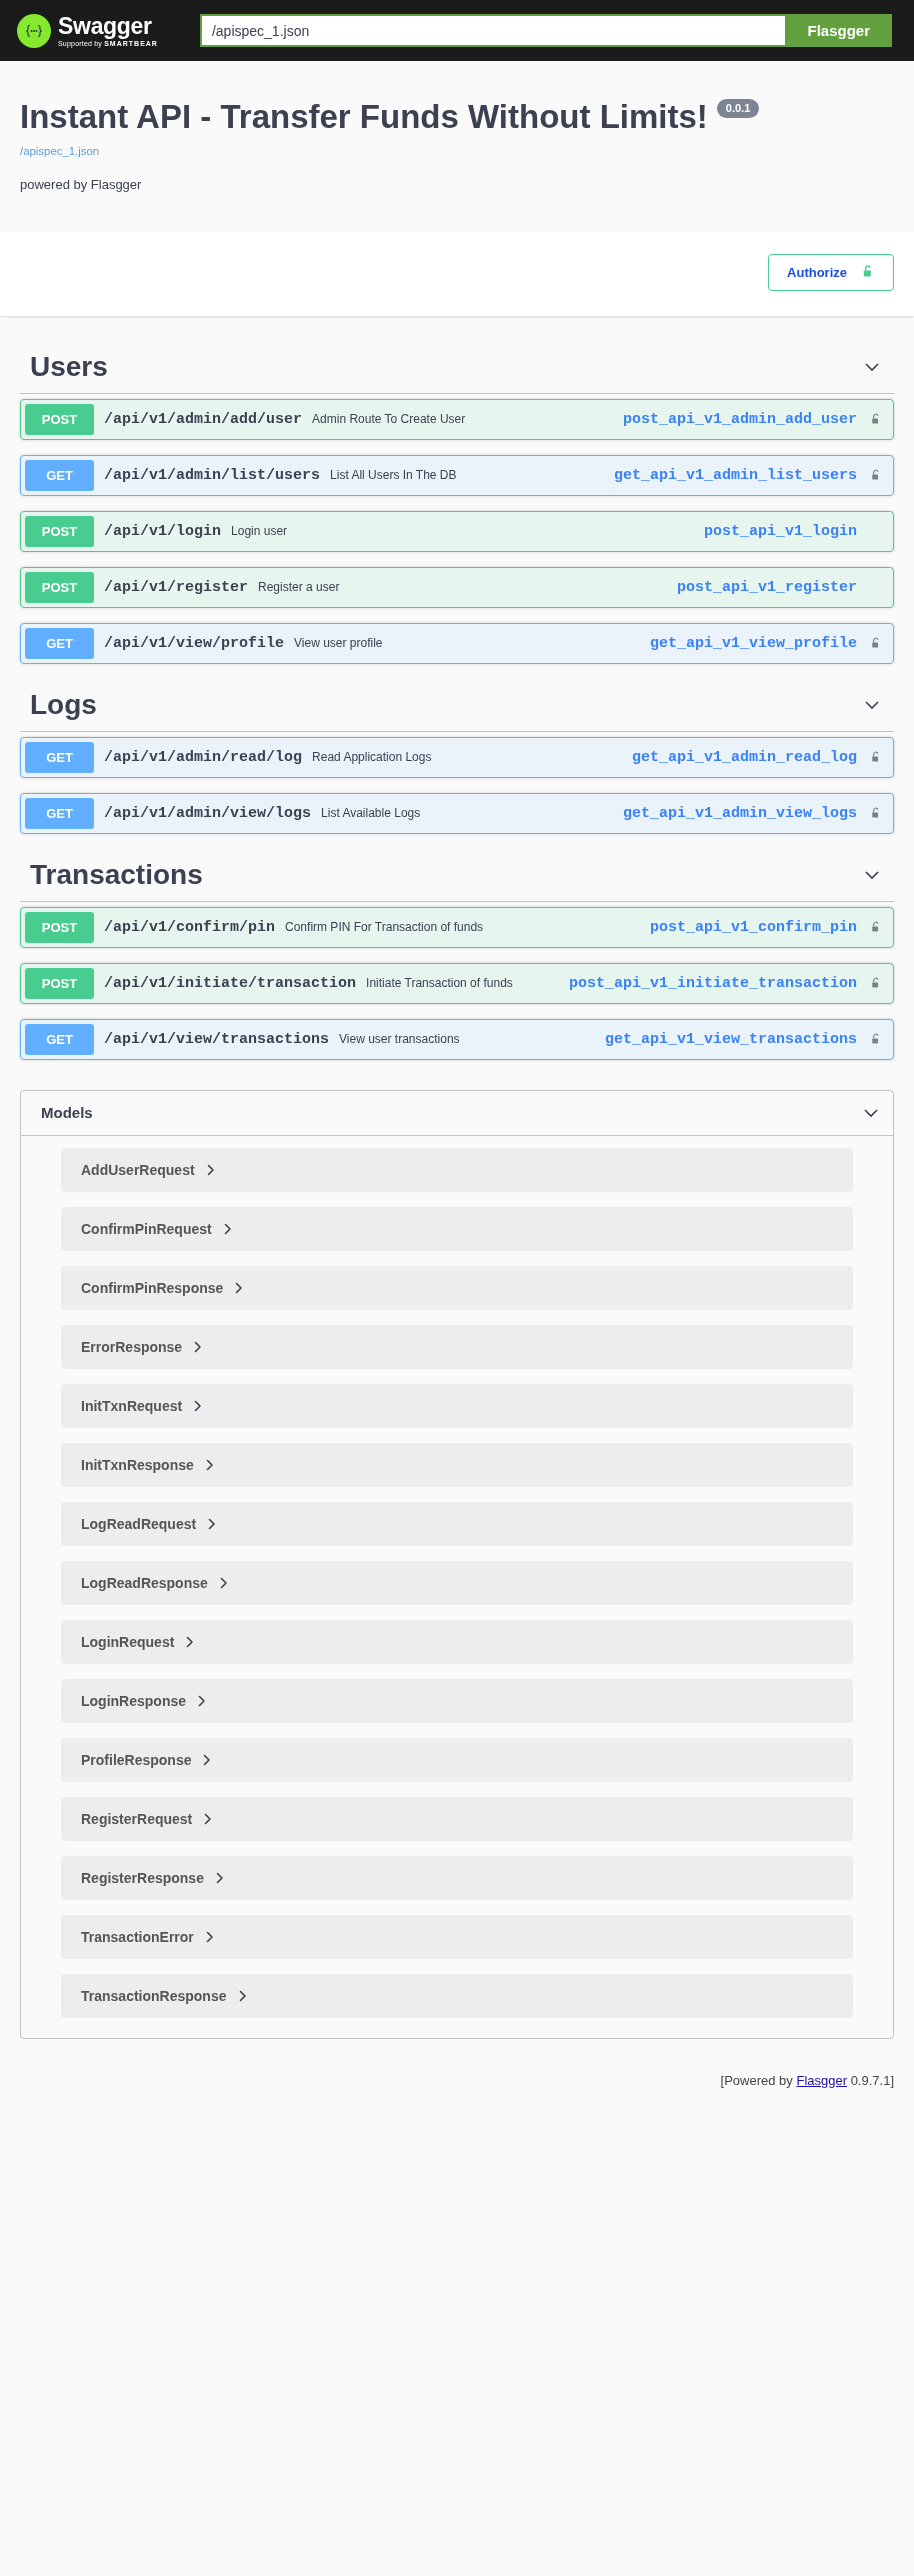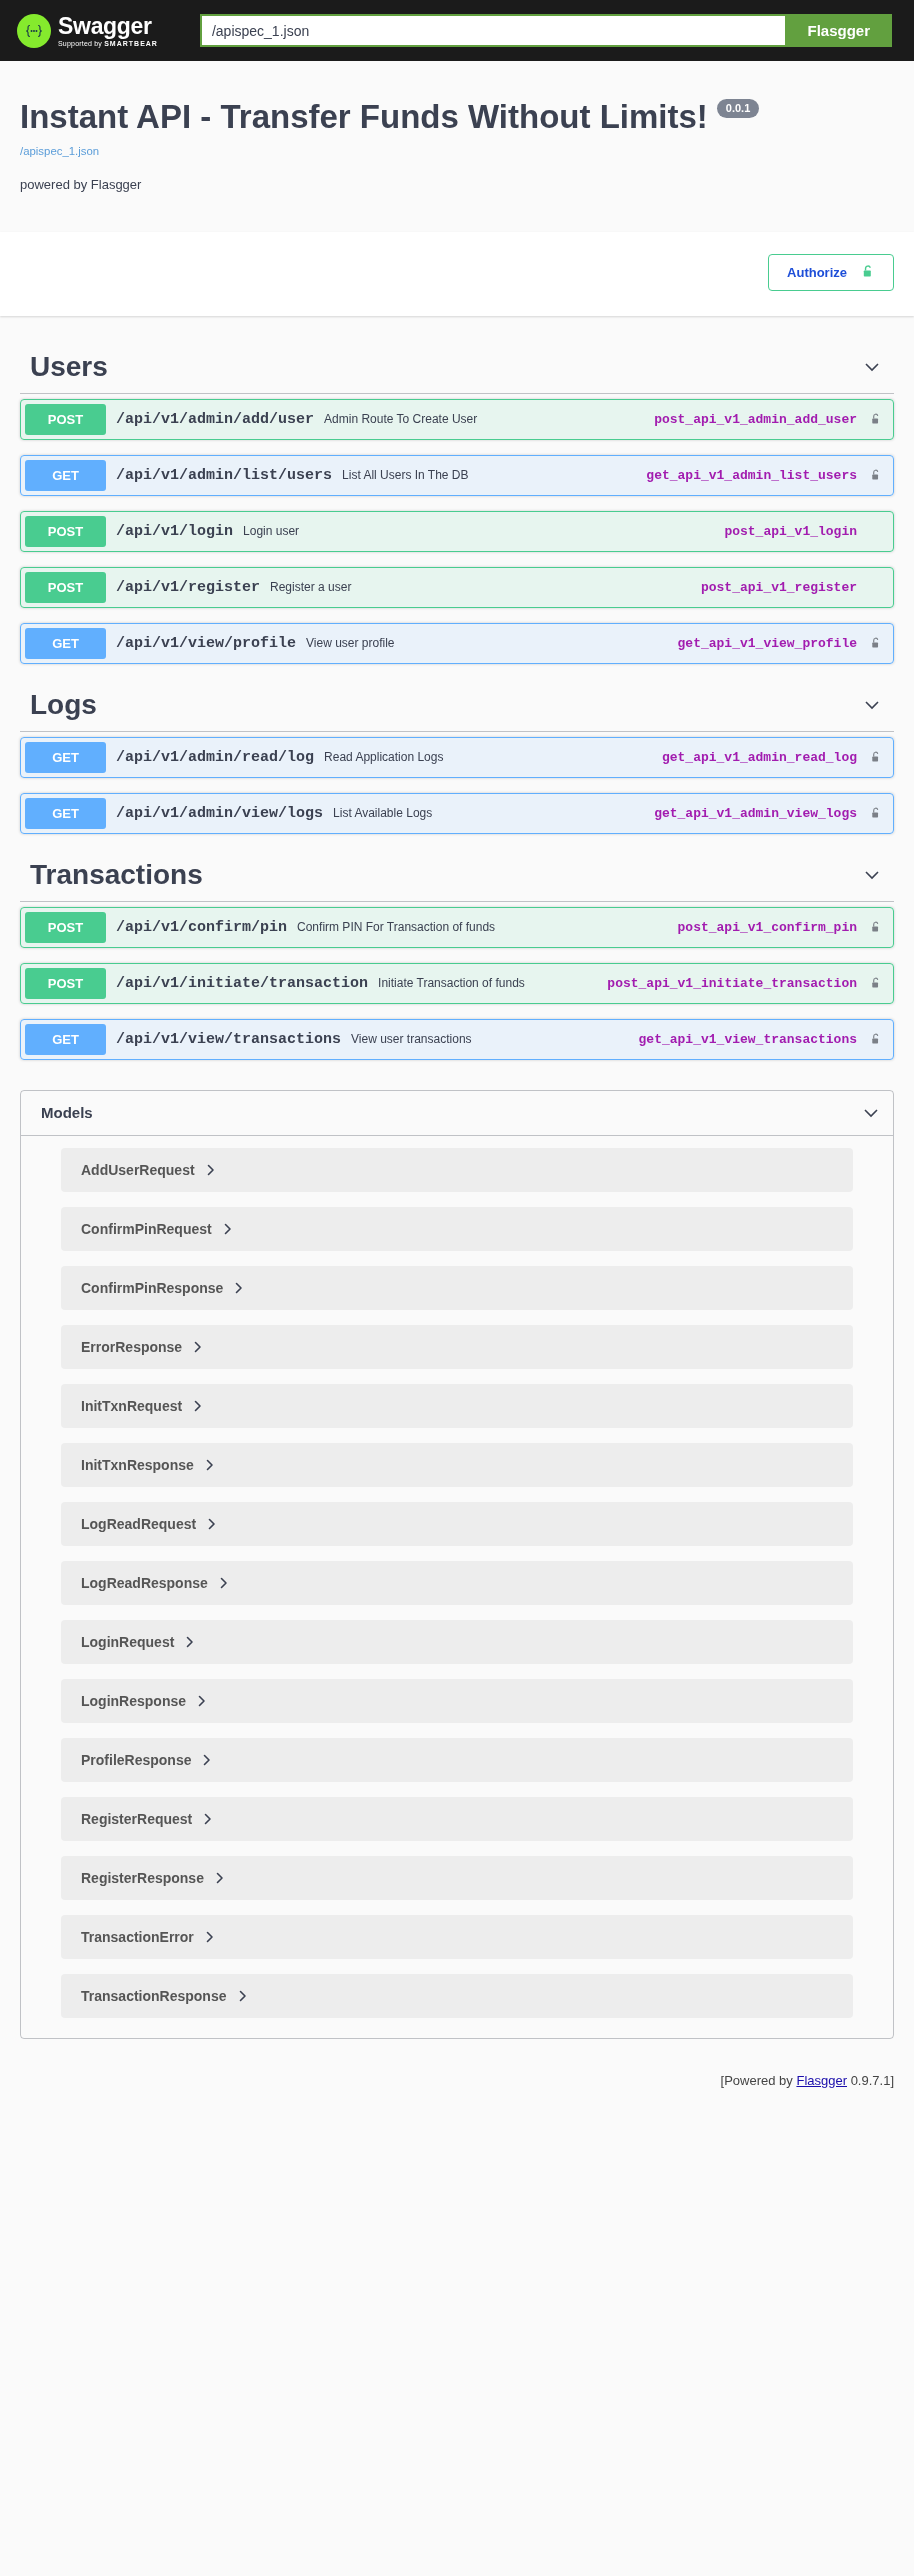--- a/index.html
+++ b/index.html
@@ -202,21 +202,21 @@
   .opblock.post {
     background: rgba(73,204,144,0.1);
     border: 1px solid #49cc90;
   }
   .opblock.get {
     background: rgba(97,175,254,0.1);
     border: 1px solid #61affe;
   }
   .op-method {
     flex: 0 0 auto;
-    width: 81px;
+    width: 69px;
     height: 31px;
     border-radius: 3px;
     color: #ffffff;
     font-size: 13px;
     font-weight: 700;
     font-family: "Liberation Sans", sans-serif;
     display: flex;
     align-items: center;
     justify-content: center;
     text-align: center;
@@ -235,23 +235,23 @@
   }
   .op-summary {
     flex: 1 1 auto;
     font-size: 12px;
     color: #3b4151;
     padding-right: 10px;
   }
   .op-id {
     flex: 0 0 auto;
     font-family: "Liberation Mono", monospace;
-    font-size: 13px;
-    font-weight: 700;
-    color: #a21caf;
+    font-size: 15px;
+    font-weight: 700;
+    color: #3b82f6;
     padding-right: 10px;
     white-space: nowrap;
   }
   .op-lock {
     flex: 0 0 auto;
     width: 22px;
     display: flex;
     align-items: center;
     justify-content: center;
     padding-right: 4px;

